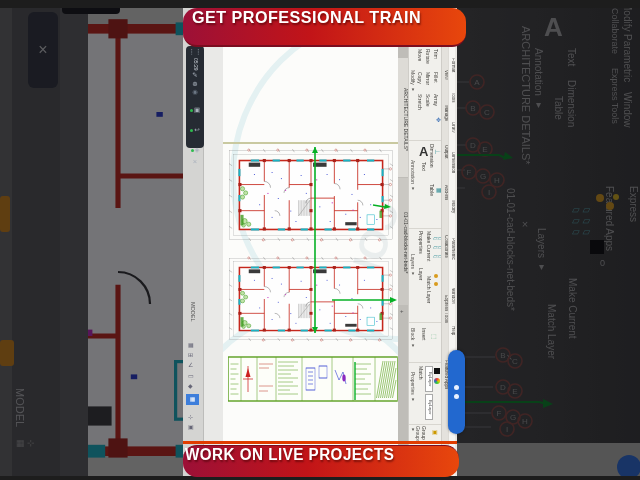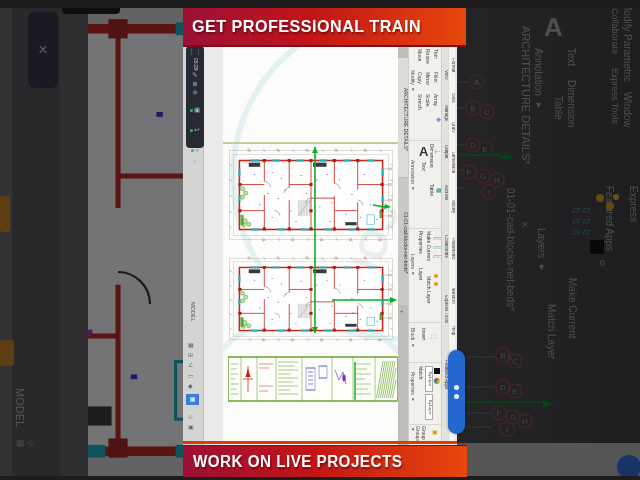--- a/index.html
+++ b/index.html
@@ -39,25 +39,25 @@
   .title-strip{left:272px;top:0;width:2px;height:480px;background:#e9e7e3;}
   .rec-toolbar{left:3px;top:46px;width:18px;height:96px;background:#262b33;border-radius:4px;
                display:flex;flex-direction:column;align-items:center;gap:2px;padding:3px 0;color:#aab2bd;}
   .rec-ic{font-size:6.5px;line-height:1;}
   .gdot{width:3px;height:3px;border-radius:50%;background:#2fbb4f;display:inline-block;margin-right:1px;}
   .blue-pill{left:265px;top:350px;width:17px;height:84px;background:#2268cf;border-radius:9px;box-shadow:0 0 3px rgba(0,0,0,.4);
              display:flex;flex-direction:column;align-items:center;justify-content:center;gap:4px;}
   .pill-dot{width:5px;height:5px;border-radius:50%;background:#e9f1ff;}
   
   .banner{left:183px;width:274px;background:linear-gradient(90deg,#9c1037 0%,#c21418 45%,#e8470c 100%);
-          color:#fff;font-weight:700;display:flex;align-items:center;z-index:30;
-          text-shadow:1px 2px 2px rgba(60,0,0,.55);}
+          color:#fff;font-weight:700;display:flex;z-index:30;
+          text-shadow:1px 2px 2px rgba(60,0,0,.55);border-radius:14px;}
   .banner .inner{transform:scaleX(.95);transform-origin:left;white-space:nowrap;letter-spacing:.5px;}
   #banner-top{top:8px;height:37px;font-size:17px;padding-left:9px;border-bottom:2px solid #7a0d20;}
-  #banner-bottom{top:445px;height:31px;font-size:16px;padding-left:10px;border-top:1px solid #7a0d20;}
+  #banner-bottom{top:445px;height:31px;font-size:16px;padding-left:2px;border-top:1px solid #7a0d20;}
   .banner-rule{left:183px;top:441px;width:274px;height:3px;background:#e03c00;z-index:29;}
   .edge-strip{left:0;width:640px;background:#1d1d1d;z-index:28;}
 </style>
 </head>
 <body>
 
 <svg width="0" height="0" style="position:absolute">
   <defs>
     <g id="fp">
       <rect x="3" y="5" width="314" height="170" fill="none" stroke="#666" stroke-width="0.4"></rect>

